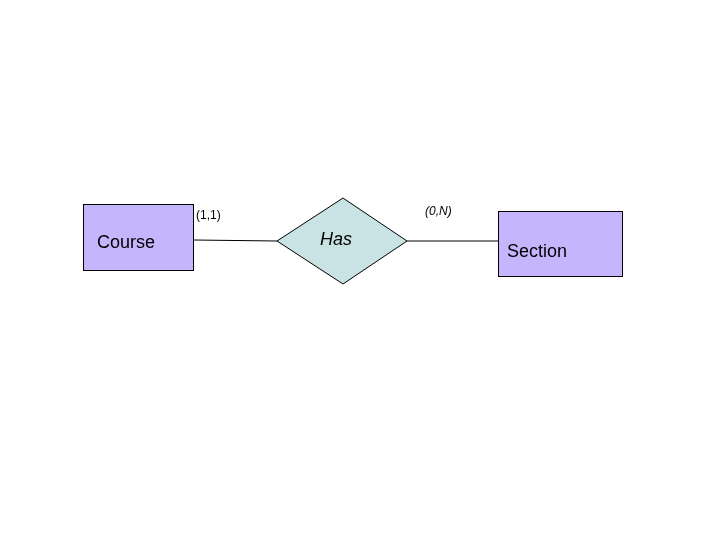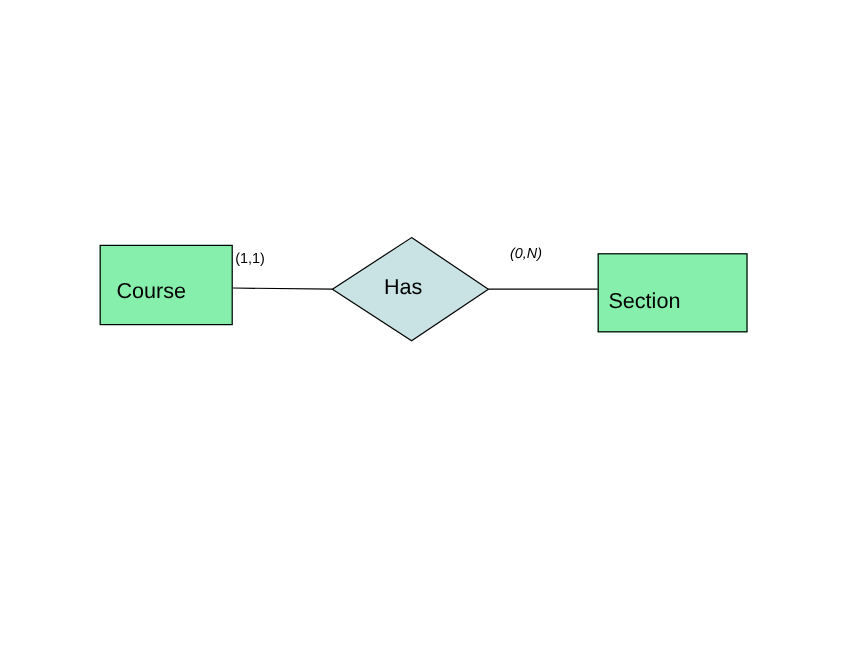--- a/index.html
+++ b/index.html
@@ -26,21 +26,21 @@
   .connectors line {
     stroke: #000000;
     stroke-width: 1;
   }
   .connectors polygon {
     stroke: #000000;
     stroke-width: 1;
   }
   .entity {
     position: absolute;
-    background: #86efac;
+    background: #c4b5fd;
     border: 1px solid #000000;
     box-sizing: border-box;
     display: flex;
     align-items: center;
     font-size: 18px;
     line-height: 1;
     white-space: nowrap;
   }
   .entity-course {
     left: 83px;
@@ -66,20 +66,21 @@
     height: 86px;
     display: flex;
     align-items: center;
     justify-content: center;
     font-size: 18px;
     line-height: 1;
     white-space: nowrap;
   }
   .relationship-label span {
     transform: translate(-6px, -2px);
+    font-style: italic;
   }
   .cardinality {
     position: absolute;
     font-size: 12px;
     line-height: 1.2;
     white-space: nowrap;
   }
   .cardinality-left {
     left: 196px;
     top: 208px;

